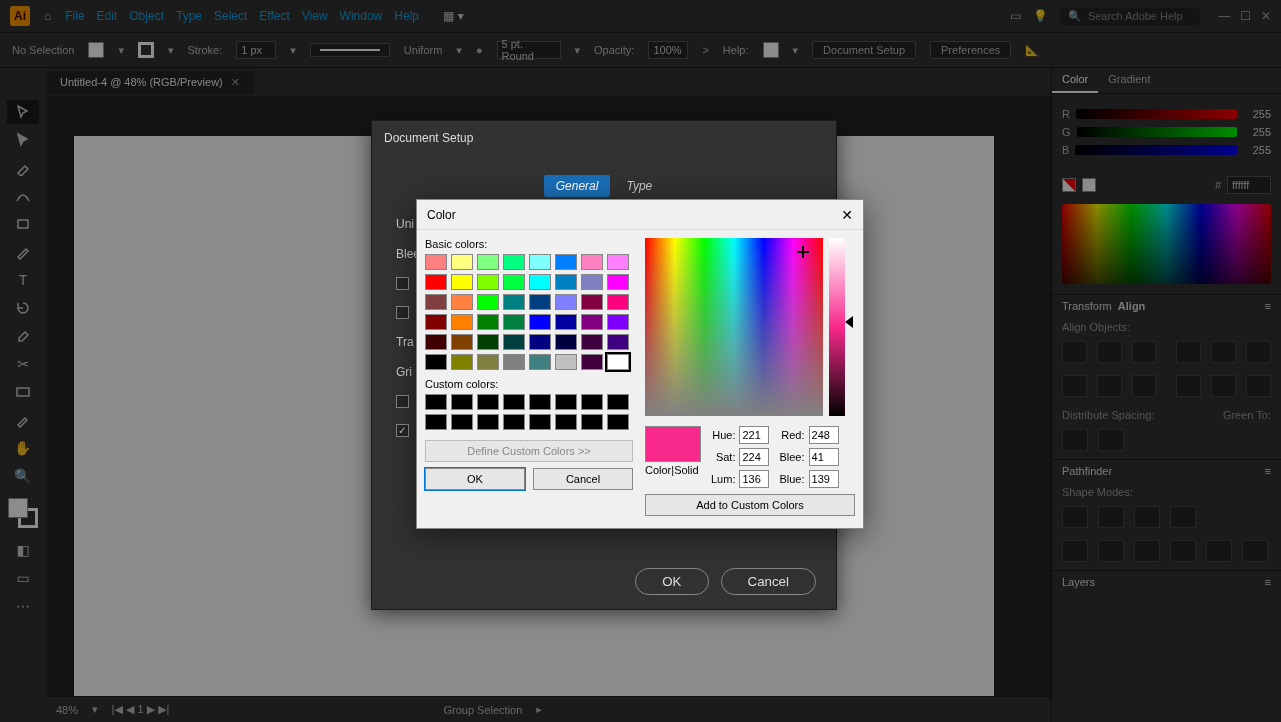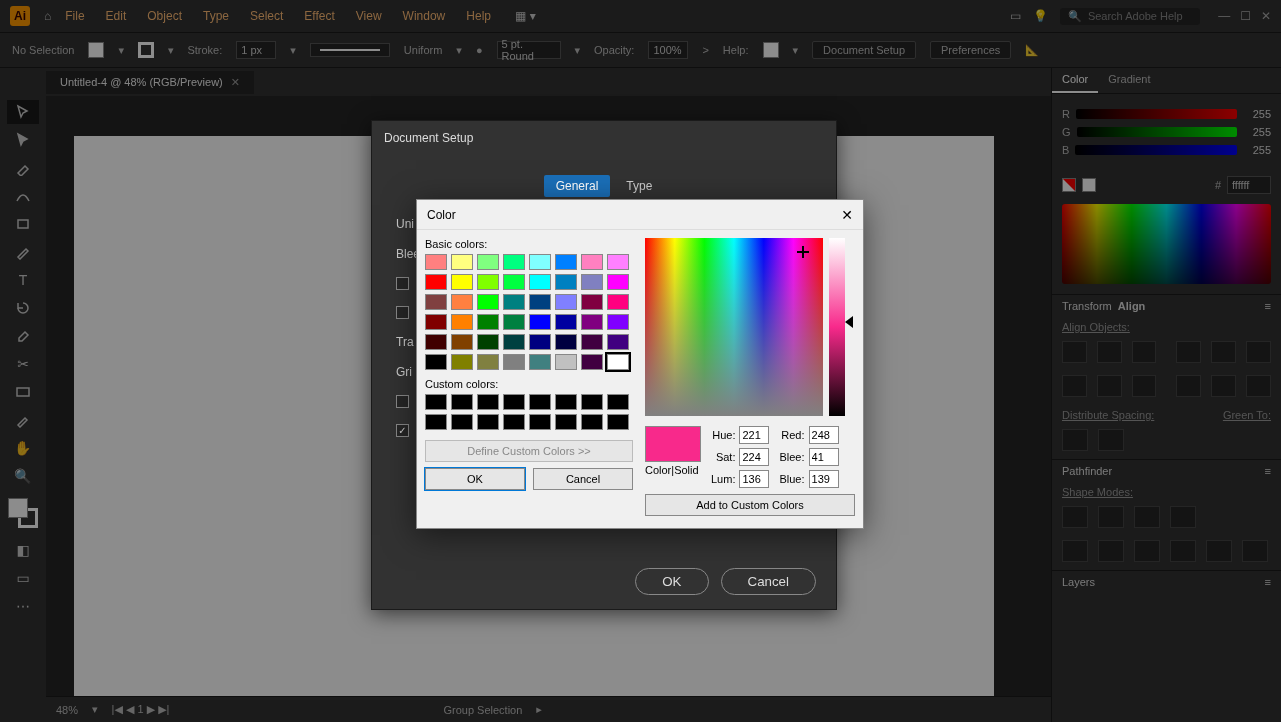--- a/index.html
+++ b/index.html
@@ -3,21 +3,21 @@
 <meta charset="utf-8">
 <style>
 * { margin:0; padding:0; box-sizing:border-box; font-family:"Segoe UI",Tahoma,sans-serif; user-select:none; }
 body { width:1281px; height:722px; background:#323232; overflow:hidden; position:relative; color:#ccc; font-size:12px; }
 .dim-overlay { position:absolute; inset:0; background:rgba(0,0,0,.45); z-index:5; }
 
 
 .titlebar { position:absolute; top:0; left:0; right:0; height:32px; background:#323232; display:flex; align-items:center; padding:0 10px; gap:14px; z-index:3; }
 .ai-icon { width:20px; height:20px; background:#ff9a00; border-radius:3px; display:flex; align-items:center; justify-content:center; color:#330000; font-weight:bold; font-size:12px; }
 .home-icon { color:#bbb; }
-.menu { display:flex; gap:21px; color:#fdba74; }
+.menu { display:flex; gap:12px; color:#0ea5e9; }
 .tb-right { margin-left:auto; display:flex; gap:12px; align-items:center; }
 .search-box { background:#262626; border-radius:3px; padding:2px 8px; color:#888; width:140px; font-size:11px; display:flex; gap:6px; align-items:center; }
 .win-btns { display:flex; gap:10px; color:#aaa; margin-left:6px; }
 
 .optbar { position:absolute; top:32px; left:0; right:0; height:36px; background:#323232; border-top:1px solid #1a1a1a; border-bottom:1px solid #1a1a1a; display:flex; align-items:center; padding:0 12px; gap:14px; color:#bbb; font-size:11px; z-index:3; }
 .sq-swatch { width:16px; height:16px; background:#fff; border:1px solid #888; }
 .opt-input { width:40px; height:18px; background:#262626; border:1px solid #555; color:#ccc; font-size:11px; padding:0 4px; display:inline-flex; align-items:center; }
 .stroke-prev { width:80px; height:14px; background:#262626; border:1px solid #555; display:flex; align-items:center; justify-content:center; }
 .stroke-prev::before { content:""; width:60px; height:2px; background:#fff; }
 .pill-btn { background:#262626; border:1px solid #555; padding:2px 10px; border-radius:2px; font-size:11px; }
@@ -55,27 +55,27 @@
 .slider-row .val { width:28px; text-align:right; color:#ddd; }
 .trR { background:linear-gradient(to right,#000,#f00); }
 .trG { background:linear-gradient(to right,#000,#0f0); }
 .trB { background:linear-gradient(to right,#000,#00f); }
 .hex-row { display:flex; gap:6px; align-items:center; padding:4px 10px; }
 .tiny-sw { width:14px; height:14px; border:1px solid #888; }
 .spectrum { margin:6px 10px 10px; height:80px; border-radius:3px; background:linear-gradient(to bottom,rgba(255,255,255,0),rgba(0,0,0,.7)),linear-gradient(to right,#f00,#ff0,#0f0,#0ff,#00f,#f0f,#f00); }
 .sec-head { padding:5px 10px; border-top:1px solid #1a1a1a; color:#ddd; display:flex; justify-content:space-between; }
 .icon-row { display:flex; gap:10px; padding:4px 10px 8px; }
 .icon-btn { width:26px; height:22px; background:#262626; border:1px solid #444; }
-.sub-lbl { padding:4px 10px; color:#999;text-decoration:underline; }
+.sub-lbl { padding:4px 10px; color:#999; }
 
 
 .docsetup { position:absolute; left:371px; top:120px; width:466px; height:490px; background:#323232; border:1px solid #1a1a1a; box-shadow:0 4px 20px rgba(0,0,0,.6); z-index:6; color:#ccc; }
 .docsetup .ds-title { padding:10px 12px; font-size:12px; color:#ddd; }
 .ds-tabs { display:flex; justify-content:center; gap:4px; margin-top:20px; }
-.ds-tab { padding:4px 12px; font-size:12px; }
+.ds-tab { padding:4px 12px; font-size:12px;font-style:italic; }
 .ds-tab.active { background:#1a6fb8; color:#fff; border-radius:2px; }
 .ds-body { padding:20px 24px; font-size:12px; color:#ccc; display:flex; flex-direction:column; gap:16px; }
 .ds-row { display:flex; gap:10px; align-items:center; }
 .chk { width:13px; height:13px; background:#262626; border:1px solid #888; display:inline-flex; align-items:center; justify-content:center; font-size:10px; }
 .ds-foot { position:absolute; bottom:14px; right:20px; display:flex; gap:12px; }
 .ds-btn { padding:5px 26px; border:1px solid #888; border-radius:14px; background:transparent; color:#ddd; }
 
 
 .colorpick { position:absolute; left:416px; top:199px; width:448px; height:330px; background:#f0f0f0; border:1px solid #888; box-shadow:0 6px 30px rgba(0,0,0,.5); z-index:10; color:#000; font-size:11px; }
 .cp-title { height:30px; display:flex; align-items:center; padding:0 10px; border-bottom:1px solid #ddd; font-size:12px; }

